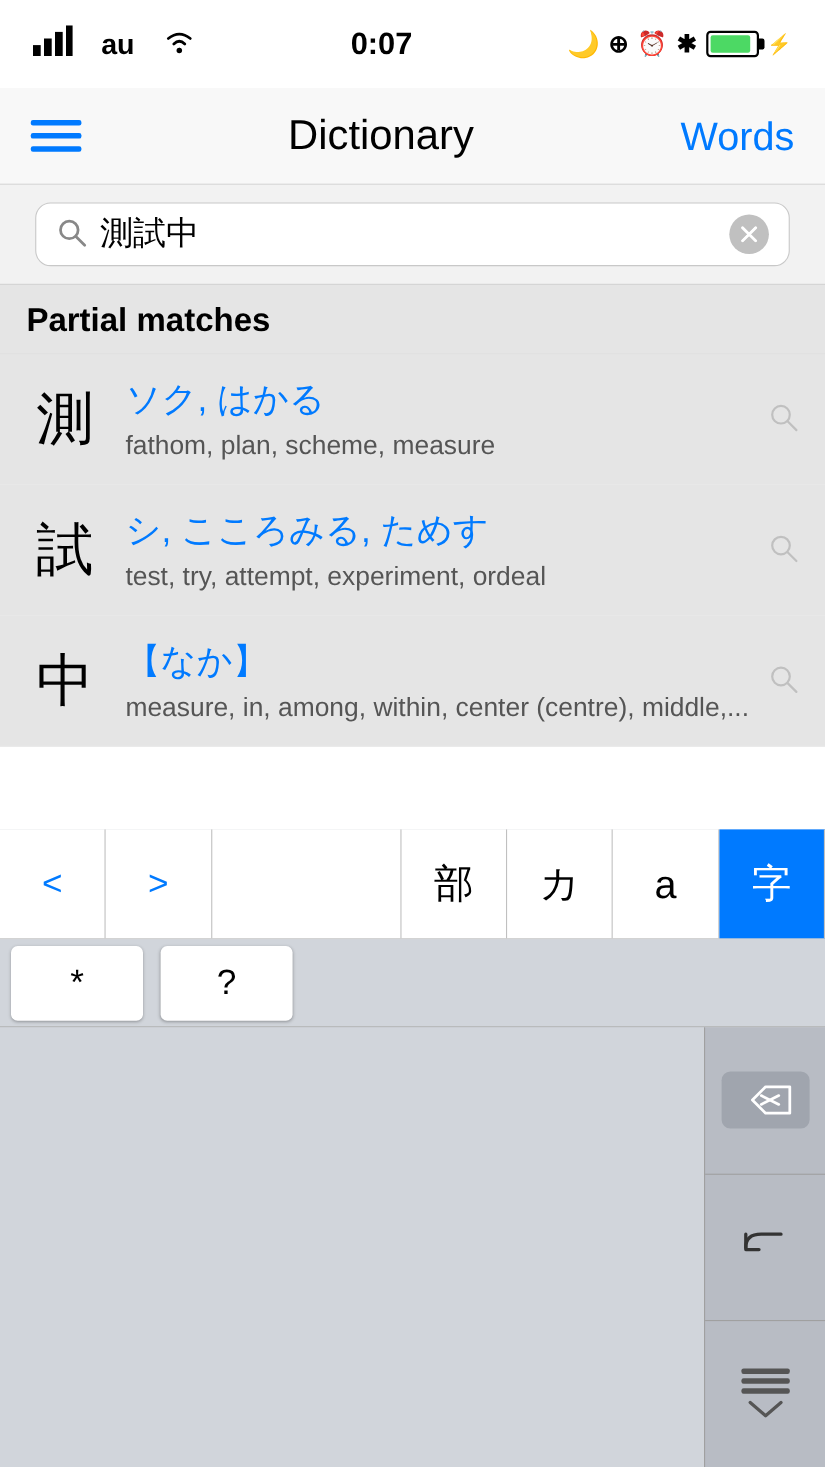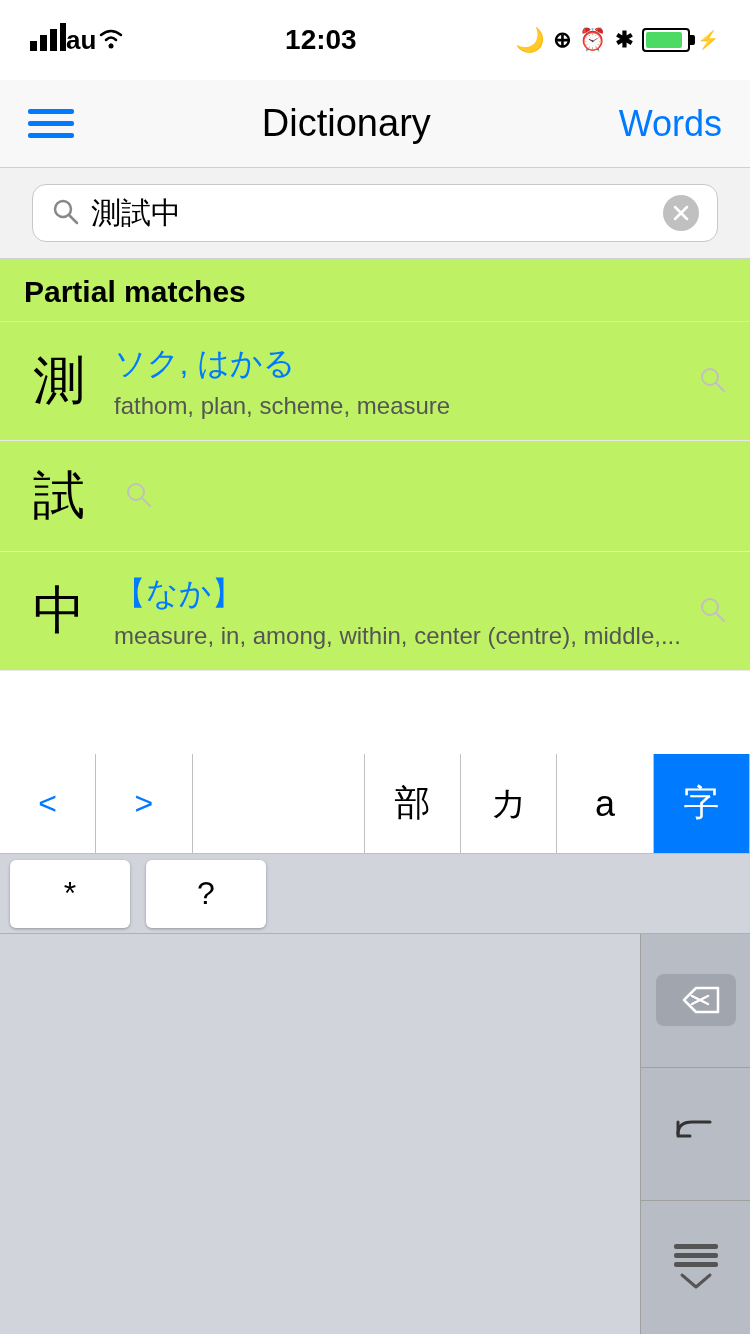--- a/index.html
+++ b/index.html
@@ -17,21 +17,21 @@
     .status-bar {
       height: 80px;
       background: #fff;
       display: flex;
       align-items: center;
       justify-content: space-between;
       padding: 0 30px;
       font-size: 26px;
       font-weight: 600;
     }
-    .status-left { display: flex; align-items: center; gap: 0; }
+    .status-left { display: flex; align-items: center; gap: 26px; }
     .status-center { font-size: 28px; font-weight: 600; }
     .status-right { display: flex; align-items: center; gap: 8px; font-size: 22px; }
     .battery-icon {
       width: 48px; height: 24px; border: 2px solid #000; border-radius: 4px;
       position: relative; display: inline-flex; align-items: center; padding: 2px;
     }
     .battery-icon::after {
       content: '';
       position: absolute;
       right: -7px; top: 50%; transform: translateY(-50%);
@@ -87,21 +87,21 @@
       cursor: pointer; flex-shrink: 0;
     }
     .search-clear-btn::before, .search-clear-btn::after {
       content: ''; position: absolute; width: 18px; height: 2px; background: #fff;
     }
     .search-clear-btn::before { transform: rotate(45deg); }
     .search-clear-btn::after { transform: rotate(-45deg); }
     .search-clear-btn { position: relative; }
 
     
-    .results-section { background: #bef264; }
+    .results-section { background: #e5e5e5; }
     .section-header {
       padding: 16px 24px 12px;
       font-size: 30px; font-weight: 700; color: #000;
       border-bottom: 1px solid #e0e0e0;
     }
 
     .result-item {
       display: flex;
       align-items: center;
       padding: 20px 24px;
@@ -252,21 +252,21 @@
     <span>au</span>
     <span>
       <svg width="30" height="24" viewBox="0 0 30 24">
         <path d="M15 20 L15 20" stroke="#000" stroke-width="3" stroke-linecap="round"></path>
         <path d="M10 15 Q15 10 20 15" fill="none" stroke="#000" stroke-width="2.5" stroke-linecap="round"></path>
         <path d="M5 10 Q15 2 25 10" fill="none" stroke="#000" stroke-width="2.5" stroke-linecap="round"></path>
         <circle cx="15" cy="21" r="2.5" fill="#000"></circle>
       </svg>
     </span>
   </div>
-  <div class="status-center">12:03</div>
+  <div class="status-center">0:07</div>
   <div class="status-right">
     <span style="font-size:24px;">🌙</span>
     <span style="font-size:22px;">⊕</span>
     <span style="font-size:22px;">⏰</span>
     <span style="font-size:22px;">✱</span>
     <div class="battery-icon">
       <div class="battery-fill"></div>
     </div>
     <span style="font-size:18px;">⚡</span>
   </div>
@@ -312,20 +312,24 @@
     <span class="result-search-icon">
       <svg width="28" height="28" viewBox="0 0 28 28" fill="none">
         <circle cx="12" cy="12" r="8" stroke="#c0c0c0" stroke-width="2"></circle>
         <line x1="18" y1="18" x2="26" y2="26" stroke="#c0c0c0" stroke-width="2" stroke-linecap="round"></line>
       </svg>
     </span>
   </div>
 
   <div class="result-item">
     <div class="result-kanji">試</div>
+    <div class="result-content">
+      <div class="result-reading">シ, こころみる, ためす</div>
+      <div class="result-meaning">test, try, attempt, experiment, ordeal</div>
+    </div>
     <span class="result-search-icon">
       <svg width="28" height="28" viewBox="0 0 28 28" fill="none">
         <circle cx="12" cy="12" r="8" stroke="#c0c0c0" stroke-width="2"></circle>
         <line x1="18" y1="18" x2="26" y2="26" stroke="#c0c0c0" stroke-width="2" stroke-linecap="round"></line>
       </svg>
     </span>
   </div>
 
   <div class="result-item">
     <div class="result-kanji">中</div>

